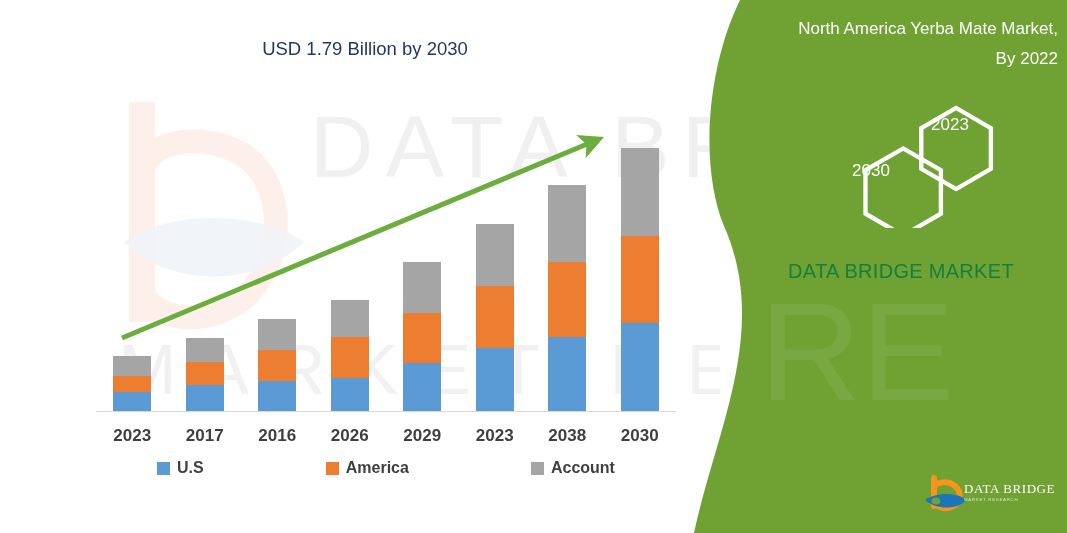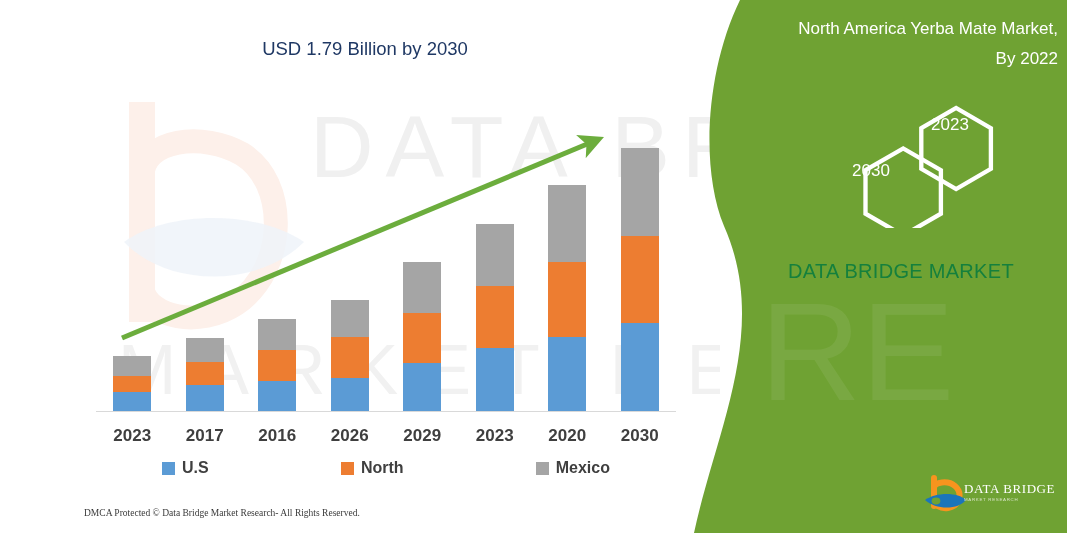--- a/index.html
+++ b/index.html
@@ -203,41 +203,40 @@
     <line x1="26" y1="218" x2="496" y2="22" stroke="#6cad3d" stroke-width="5" marker-end="url(#ah)"></line>
   </svg>
 
   <div class="xlabels" id="xlabels">
       <div class="xlabel">2023</div>
       <div class="xlabel">2017</div>
       <div class="xlabel">2016</div>
       <div class="xlabel">2026</div>
       <div class="xlabel">2029</div>
       <div class="xlabel">2023</div>
-      <div class="xlabel">2020</div>
+      <div class="xlabel">2038</div>
       <div class="xlabel">2030</div>
     </div>
 
   <div class="legend" id="legend">
       <div class="legend-item">
         <span class="legend-swatch" style="background: rgb(91, 155, 213);"></span>
         <span class="legend-label">U.S</span>
       </div>
       <div class="legend-item">
         <span class="legend-swatch" style="background: rgb(237, 125, 49);"></span>
-        <span class="legend-label">North</span>
+        <span class="legend-label">America</span>
       </div>
       <div class="legend-item">
         <span class="legend-swatch" style="background: rgb(165, 165, 165);"></span>
-        <span class="legend-label">Mexico</span>
+        <span class="legend-label">Account</span>
       </div>
     </div>
 
   <div class="footer">
-    <div class="footer-left">DMCA Protected © Data Bridge Market Research-  All Rights Reserved.</div>
   </div>
 
   <div class="green-content">
     <div class="panel-title">
       <div>North America Yerba Mate Market,</div>
       <div>By 2022</div>
     </div>
 
     <div class="hexes">
       <svg width="349" height="140" viewBox="0 0 349 140">

